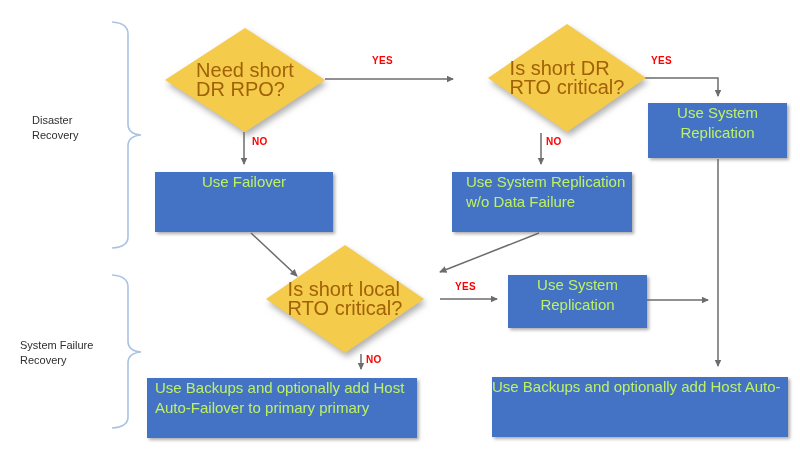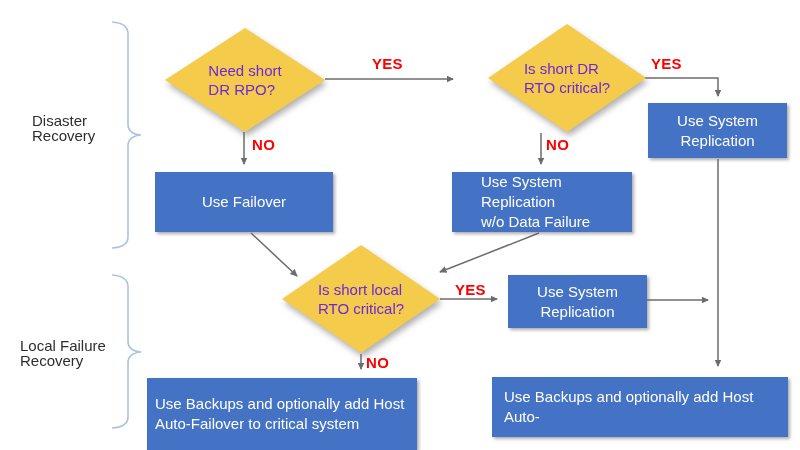--- a/index.html
+++ b/index.html
@@ -8,56 +8,56 @@
     width:800px;height:450px;
     background:#ffffff;
     font-family:"Liberation Sans","DejaVu Sans",sans-serif;
     overflow:hidden;
   }
   #connectors{position:absolute;left:0;top:0;width:800px;height:450px;}
 
   .section-label{
     position:absolute;
     color:#2e2e2e;
-    font-size:15px;
+    font-size:11px;
     line-height:15px;
     white-space:nowrap;
   }
 
   .diamond-wrap{
     position:absolute;
     filter:drop-shadow(2px 4px 3px rgba(110,110,110,0.55));
   }
   .diamond{
     position:absolute;inset:0;
     background:#F5CB4B;
     clip-path:polygon(50% 0%,100% 50%,50% 100%,0% 50%);
   }
   .diamond-text{
     position:absolute;inset:0;
     display:flex;align-items:center;justify-content:center;
-    color:#6d28d9;font-size:15px;line-height:19px;
+    color:#a16207;font-size:20px;line-height:19px;
   }
   .diamond-text .lines{text-align:left;}
 
   .action-box{
     position:absolute;
     background:#4472C4;
-    color:#ffffff;
+    color:#bef264;
     font-size:15px;line-height:20px;
     box-shadow:2px 2px 3px rgba(105,105,105,0.55);
-    display:flex;flex-direction:column;justify-content:center;
+    display:flex;flex-direction:column;
   }
   .action-box.center{align-items:center;text-align:center;}
   .action-box .ln{white-space:pre-wrap;}
 
   .edge-label{
     position:absolute;
     color:#FE0000;
-    font-size:15px;
+    font-size:10px;
     font-weight:600;
     letter-spacing:0.3px;
     white-space:nowrap;
   }
 </style>
 </head>
 <body>
 
 <div id="canvas">
 
@@ -81,21 +81,21 @@
     <path d="M361,354 L361,369" fill="none" stroke="#6C6C6C" stroke-width="1.5" marker-end="url(#ah)"></path>
     <path d="M647,300 L708,300" fill="none" stroke="#6C6C6C" stroke-width="1.5" marker-end="url(#ah)"></path>
     <path d="M718,159 L718,366" fill="none" stroke="#6C6C6C" stroke-width="1.5" marker-end="url(#ah)"></path>
   </svg>
 
   <div class="section-label" style="left:32px;top:113px;">
     <div>Disaster</div>
     <div>Recovery</div>
   </div>
   <div class="section-label" style="left:20px;top:338px;">
-    <div>Local Failure</div>
+    <div>System Failure</div>
     <div>Recovery</div>
   </div>
 
   <div class="diamond-wrap" style="left:165px;top:28px;width:160px;height:104px;">
     <div class="diamond"></div>
     <div class="diamond-text">
         <div class="lines">
       <div>Need short</div>
       <div>DR RPO?</div>
     </div>
@@ -105,55 +105,55 @@
   <div class="diamond-wrap" style="left:488px;top:24px;width:158px;height:108px;">
     <div class="diamond"></div>
     <div class="diamond-text">
         <div class="lines">
       <div>Is short DR</div>
       <div>RTO critical?</div>
     </div>
       </div>
   </div>
 
-  <div class="diamond-wrap" style="left:282px;top:245px;width:158px;height:108px;">
+  <div class="diamond-wrap" style="left:266px;top:245px;width:158px;height:108px;">
     <div class="diamond"></div>
     <div class="diamond-text">
         <div class="lines">
       <div>Is short local</div>
       <div>RTO critical?</div>
     </div>
       </div>
   </div>
 
   <div class="action-box center" style="left:155px;top:172px;width:178px;height:60px;">
     <div class="ln">Use Failover</div>
   </div>
 
-  <div class="action-box" style="left:452px;top:172px;width:180px;height:60px;padding-left:29px;box-sizing:border-box;">
+  <div class="action-box" style="left:452px;top:172px;width:180px;height:60px;padding-left:14px;box-sizing:border-box;">
     <div class="ln">Use System Replication</div>
     <div class="ln">w/o Data Failure</div>
   </div>
 
   <div class="action-box center" style="left:648px;top:103px;width:139px;height:55px;">
     <div class="ln">Use System</div>
     <div class="ln">Replication</div>
   </div>
 
   <div class="action-box center" style="left:508px;top:275px;width:139px;height:53px;">
     <div class="ln">Use System</div>
     <div class="ln">Replication</div>
   </div>
 
-  <div class="action-box" style="left:147px;top:378px;width:270px;height:72px;padding-left:8px;box-sizing:border-box;">
+  <div class="action-box" style="left:147px;top:378px;width:270px;height:60px;padding-left:8px;box-sizing:border-box;">
     <div class="ln">Use Backups and optionally add Host</div>
-    <div class="ln">Auto-Failover to critical system</div>
+    <div class="ln">Auto-Failover to primary primary</div>
   </div>
 
-  <div class="action-box" style="left:492px;top:377px;width:296px;height:60px;padding-left:12px;box-sizing:border-box;">
+  <div class="action-box" style="left:492px;top:377px;width:296px;height:60px;padding-left:0;box-sizing:border-box;">
     <div class="ln">Use Backups and optionally add Host Auto-</div>
   </div>
 
   <div class="edge-label" style="left:372px;top:55px;">YES</div>
   <div class="edge-label" style="left:252px;top:136px;">NO</div>
   <div class="edge-label" style="left:651px;top:55px;">YES</div>
   <div class="edge-label" style="left:546px;top:136px;">NO</div>
   <div class="edge-label" style="left:455px;top:281px;">YES</div>
   <div class="edge-label" style="left:366px;top:354px;">NO</div>
 

